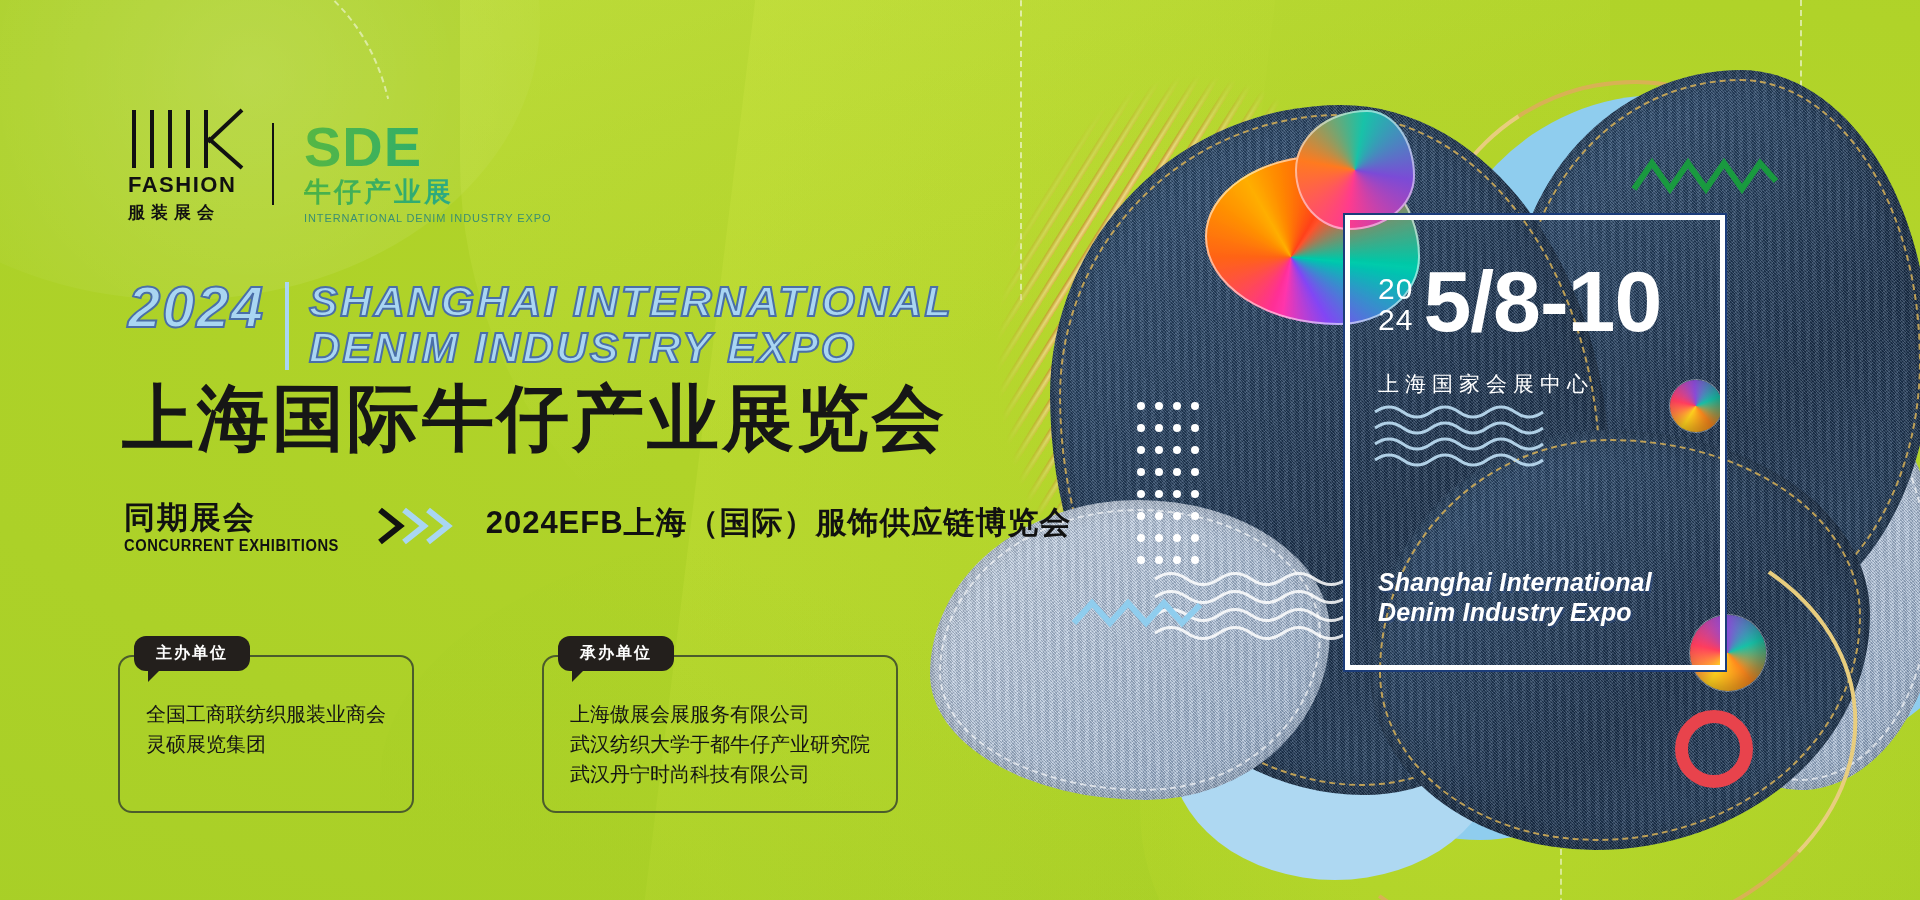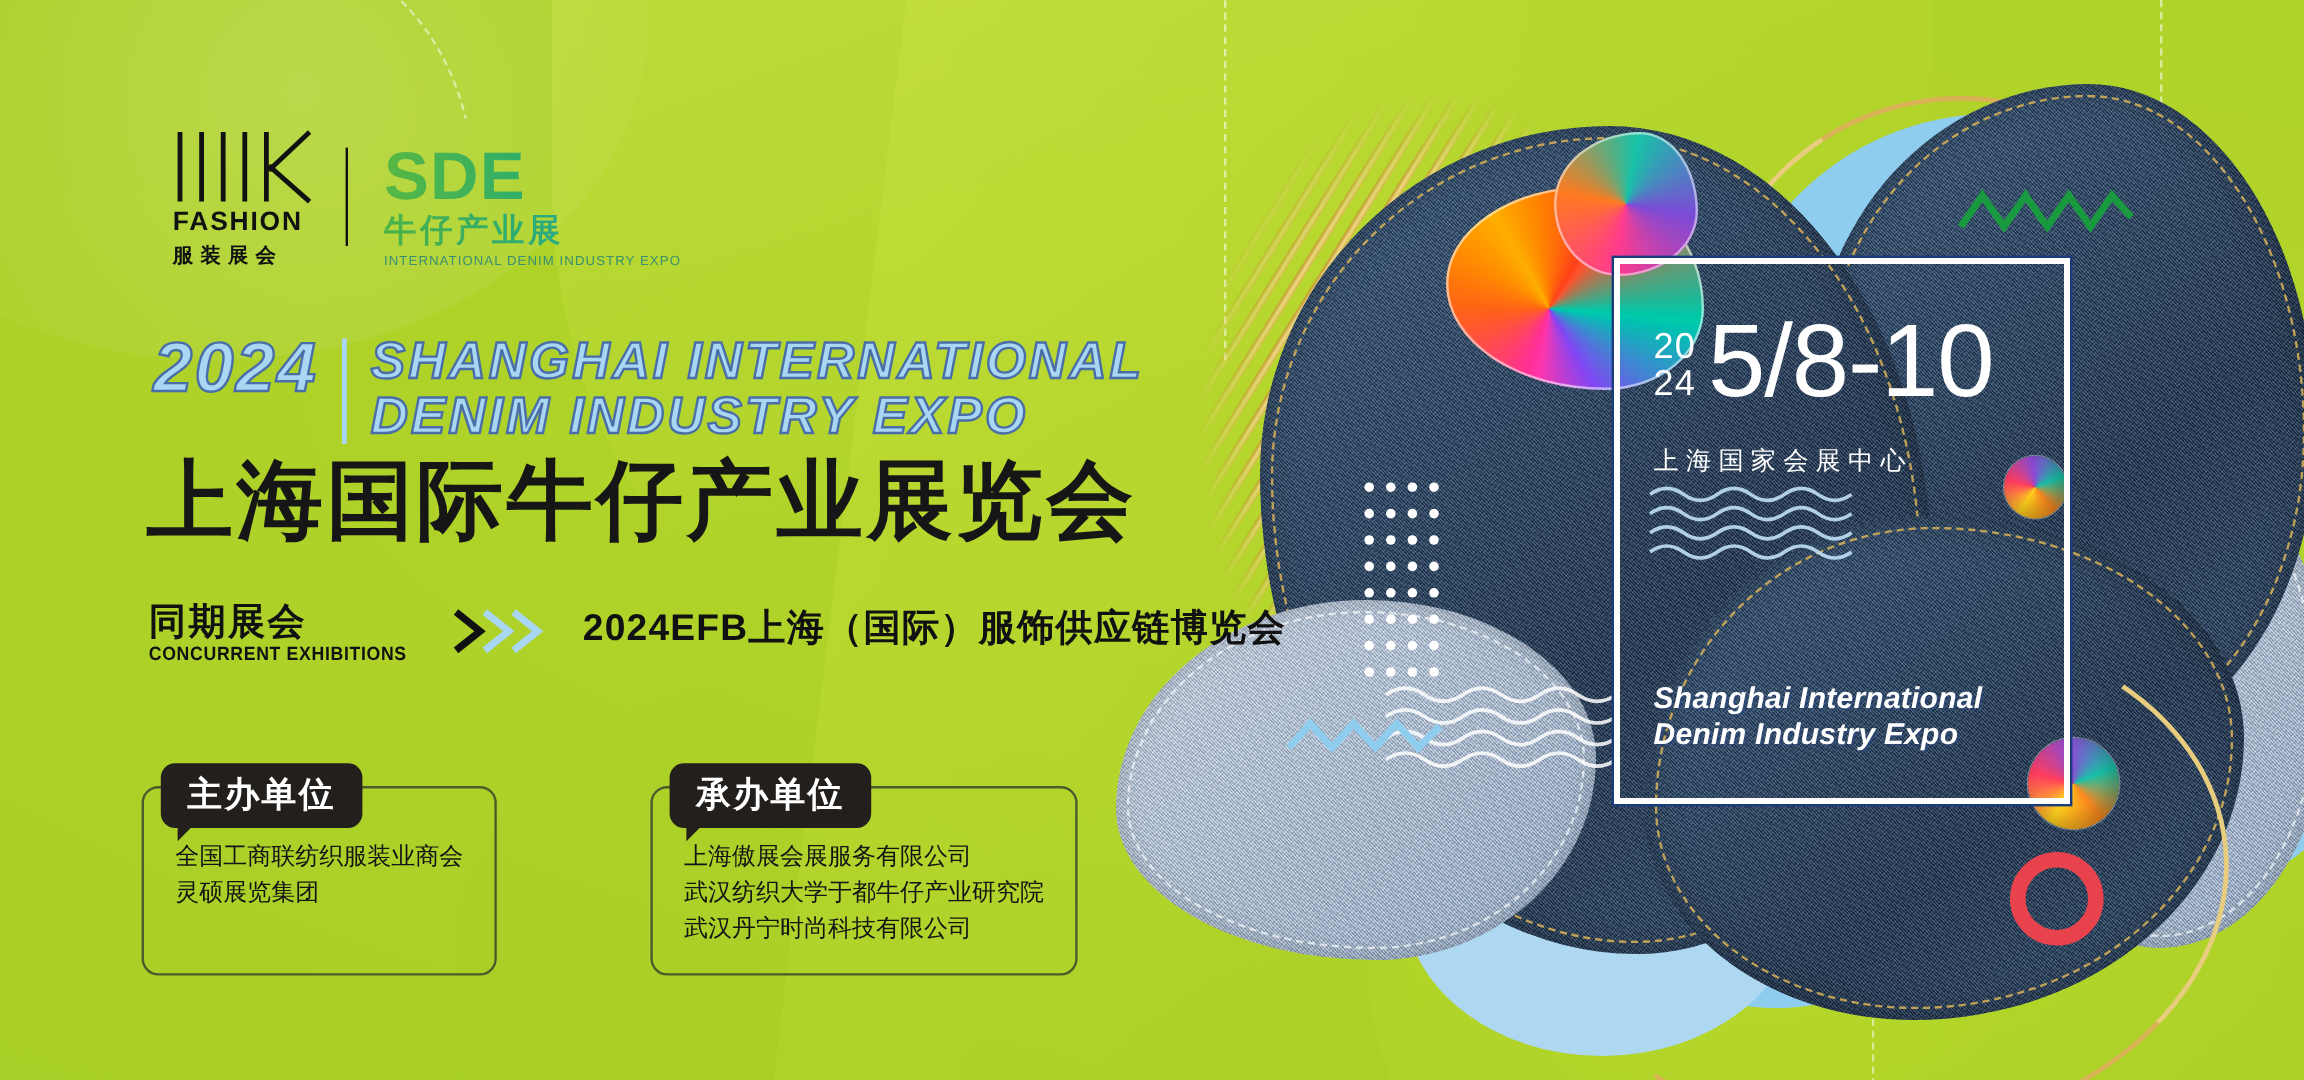--- a/index.html
+++ b/index.html
@@ -133,28 +133,28 @@
 
   .dotgrid{position:absolute;left:95px;top:400px;}
 
   
   .datecard{position:absolute;left:1345px;top:215px;width:370px;height:445px;
     border:5px solid #ffffff;box-shadow:0 0 0 2px #1b3c7a;}
   .datecard-inner{position:absolute;inset:0;overflow:hidden;}
   .dc-row{position:absolute;left:28px;top:42px;display:flex;align-items:flex-start;}
   .dc-year{display:flex;flex-direction:column;line-height:1.02;color:#fff;
     font-size:30px;letter-spacing:1px;margin-top:12px;margin-right:10px;font-weight:400;}
-  .dc-main{color:#fff;font-size:86px;line-height:.92;font-weight:400;letter-spacing:-1px;}
+  .dc-main{color:#fff;font-size:86px;line-height:.92;font-weight:700;letter-spacing:-1px;}
   .dc-venue{position:absolute;left:28px;top:150px;color:#fff;font-size:21px;letter-spacing:6px;}
   .dc-en{position:absolute;left:28px;bottom:38px;color:#fff;font-size:25px;line-height:1.18;
     font-style:italic;font-weight:700;letter-spacing:.2px;
     text-shadow:2px 2px 0 rgba(40,70,130,.45);}
 
   
-  .logos{position:absolute;left:144px;top:108px;display:flex;align-items:flex-end;gap:26px;}
+  .logos{position:absolute;left:128px;top:108px;display:flex;align-items:flex-end;gap:26px;}
   .link-logo{position:relative;width:118px;}
   .link-word{display:block;height:62px;}
   .link-fashion{font-size:22px;font-weight:700;letter-spacing:1.5px;color:#111;margin-top:2px;
     display:flex;align-items:center;}
   .link-cn{font-size:17px;letter-spacing:6px;color:#111;margin-top:3px;font-weight:700;}
   .logo-div{width:2px;height:82px;background:#111;margin:0 4px 4px 0;align-self:center;}
   .sde-logo{position:relative;}
   .sde-word{font-size:56px;font-weight:800;letter-spacing:1px;line-height:.95;
     background:linear-gradient(90deg,#57b743 0%,#2fae6a 48%,#24a7c9 100%);
     -webkit-background-clip:text;background-clip:text;color:transparent;}
@@ -178,21 +178,21 @@
   .cc-cn{font-size:31px;font-weight:900;color:#111;letter-spacing:2px;}
   .cc-en{font-size:16px;font-weight:700;color:#111;letter-spacing:.6px;margin-top:5px;
     transform:scaleX(.92);transform-origin:left;}
   .cc-arrows{display:flex;align-items:center;margin-left:-6px;}
   .cc-list{font-size:31px;font-weight:700;color:#111;line-height:1.35;letter-spacing:1px;}
 
   .orgs{position:absolute;left:118px;top:655px;display:flex;gap:128px;}
   .orgbox{position:relative;border:2px solid #4b5c2c;border-radius:14px;
     padding:42px 26px 22px 26px;min-width:230px;}
   .orgtag{position:absolute;left:14px;top:-21px;background:#231f1c;color:#fff;
-    border-radius:12px;padding:7px 22px;font-size:29px;font-weight:900;letter-spacing:2px;}
+    border-radius:12px;padding:7px 22px;font-size:16px;font-weight:900;letter-spacing:2px;}
   .orgtag:after{content:"";position:absolute;left:14px;bottom:-11px;width:0;height:0;
     border-left:13px solid #231f1c;border-bottom:13px solid transparent;}
   .orgline{font-size:20px;color:#141414;line-height:1.5;font-weight:500;white-space:nowrap;}
 </style>
 </head>
 <body>
 
 <div id="poster">
 
   <div class="bg-base"></div>

